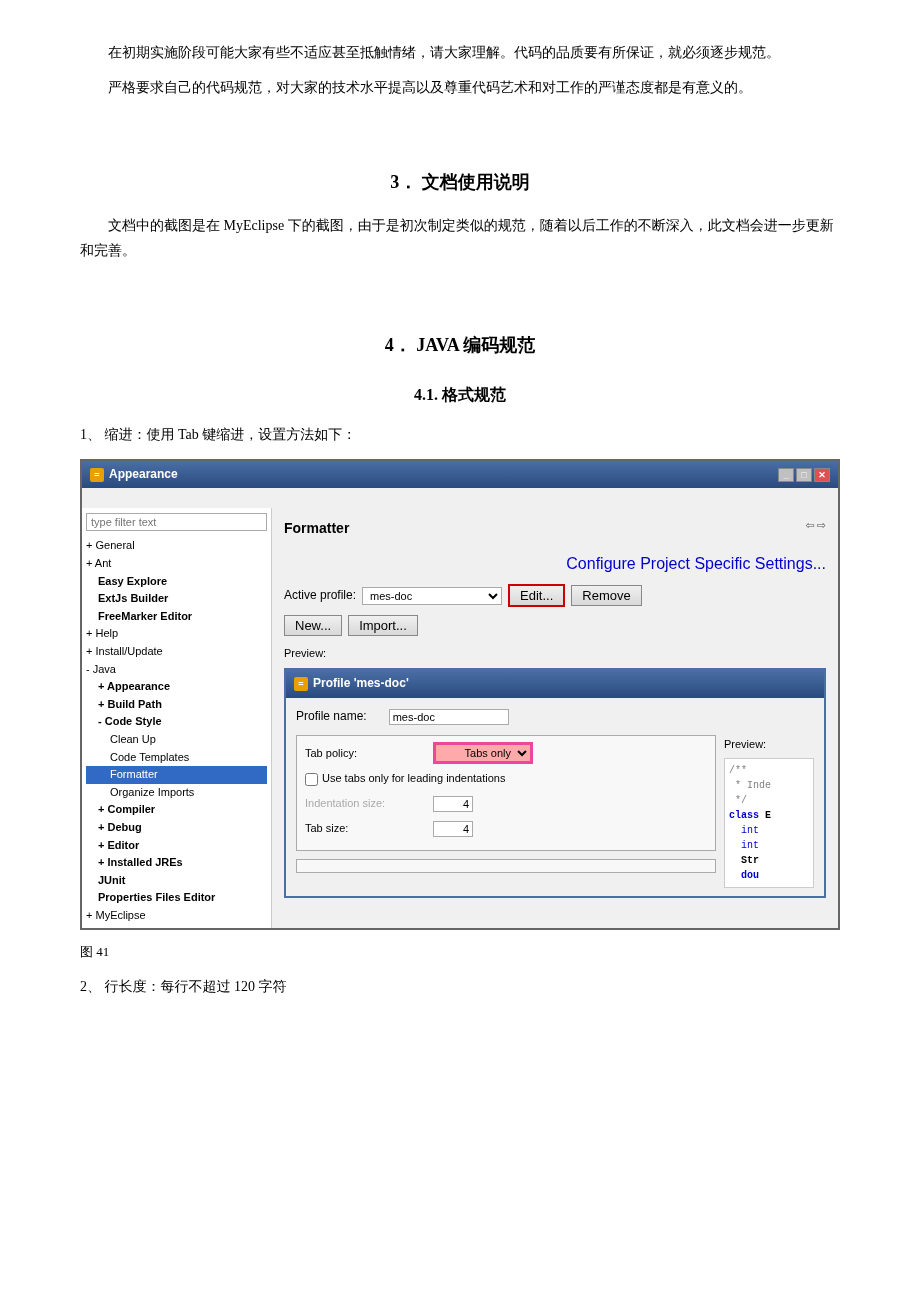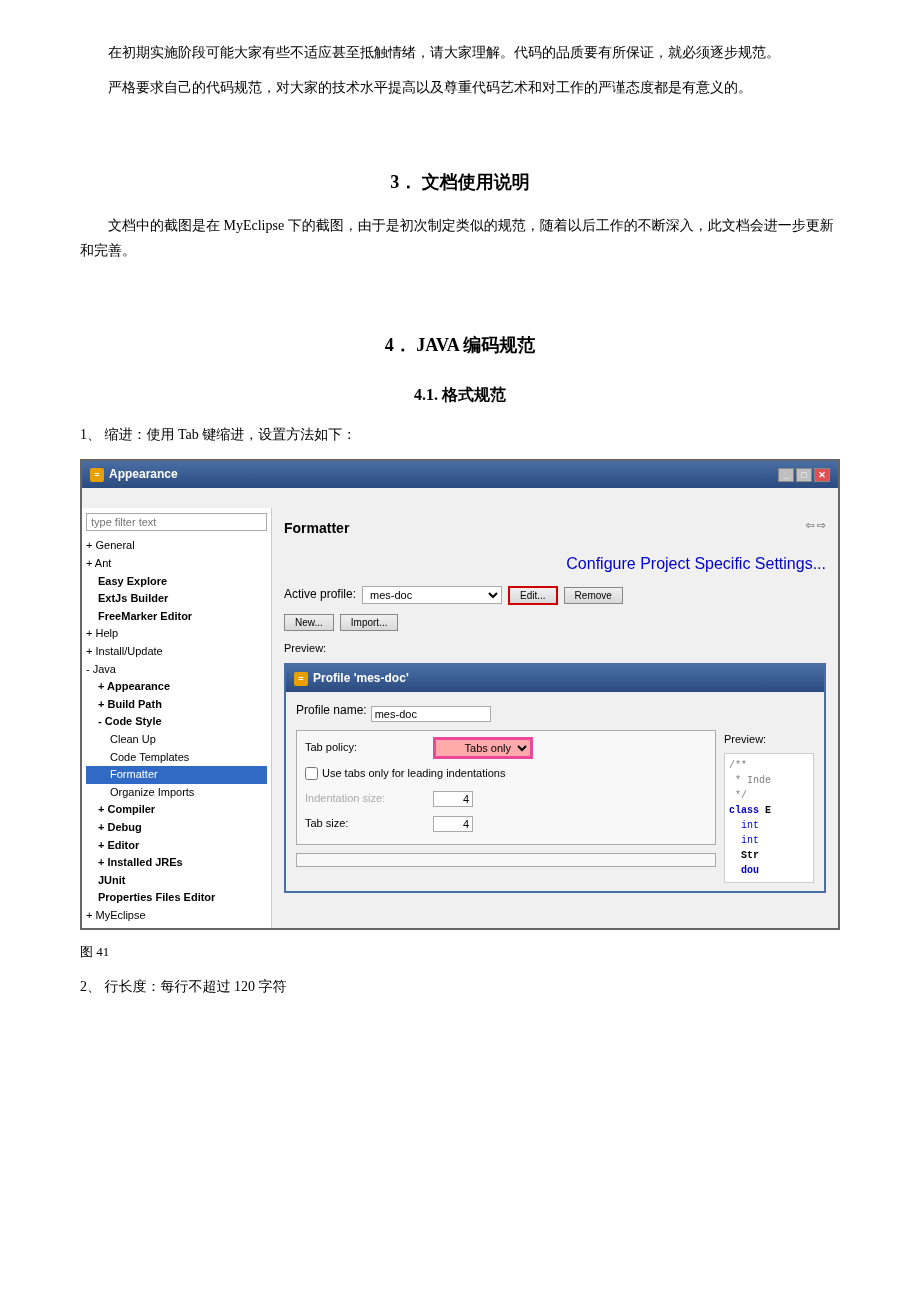--- a/index.html
+++ b/index.html
@@ -157,21 +157,21 @@
       border: 1px solid #aaa;
       background: #fff;
       padding: 1px 3px;
       font-size: 11px;
       width: 140px;
     }
     .btn {
       background: linear-gradient(to bottom, #f0f0f0, #d8d8d8);
       border: 1px solid #888;
       padding: 2px 10px;
-      font-size: 10px;
+      font-size: 13px;
       cursor: pointer;
       white-space: nowrap;
     }
     .btn.red-highlight {
       border: 2px solid #cc0000;
     }
     .btn-row {
       display: flex;
       gap: 6px;
       margin-bottom: 8px;
@@ -196,22 +196,22 @@
       font-weight: bold;
       display: flex;
       align-items: center;
       gap: 5px;
     }
     .profile-body {
       padding: 8px 10px;
     }
     .profile-name-row {
       display: flex;
-      align-items: flex-end;
-      gap: 4px;
+      align-items: center;
+      gap: 22px;
       margin-bottom: 8px;
       font-size: 12px;
     }
     .profile-name-input {
       border: 1px solid #aaa;
       padding: 1px 3px;
       font-size: 11px;
       width: 120px;
     }
 

